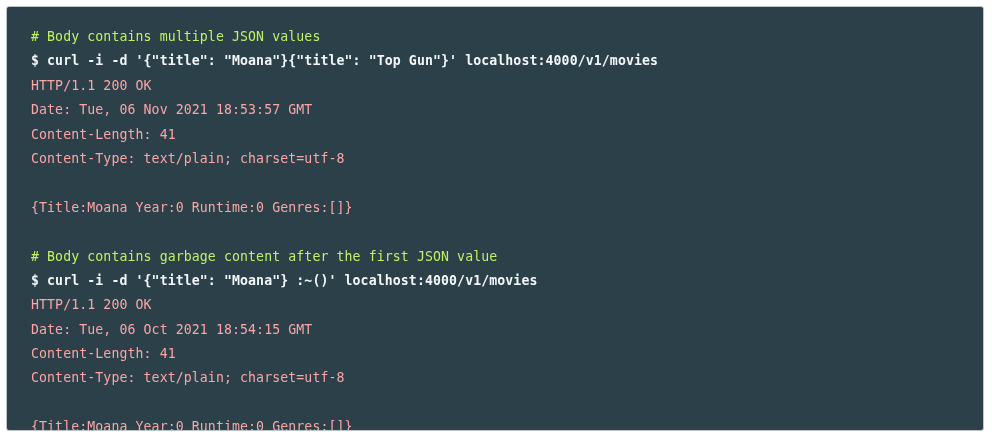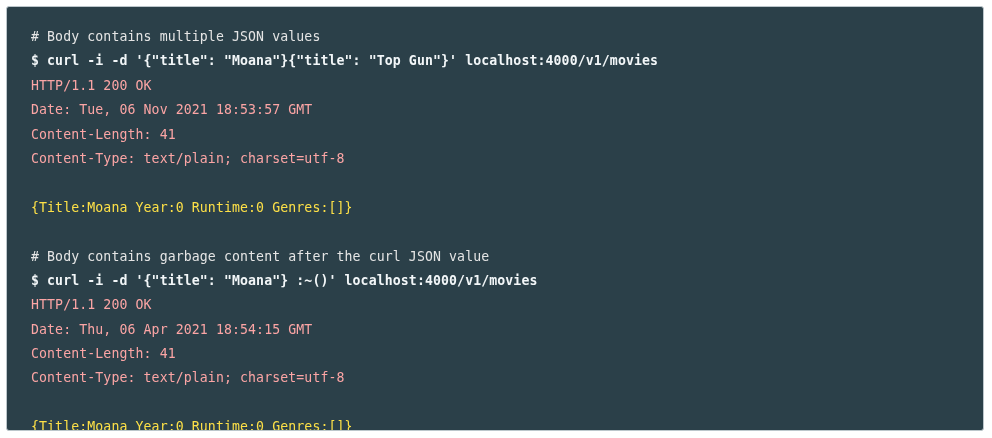--- a/index.html
+++ b/index.html
@@ -35,37 +35,37 @@
   .line {
     font-size: 13.2px;
     line-height: 24.4px;
     height: 24.4px;
     white-space: pre;
     letter-spacing: 0.1px;
   }
 
   
   .line.comment {
-    color: #e5e5e5;
+    color: #bef264;
   }
 
   
   .line.command {
     color: #f2f6f8;
     font-weight: bold;
   }
 
   
   .line.output {
     color: #fca5a5;
   }
 
   
   .line.payload {
-    color: #fde047;
+    color: #fca5a5;
   }
 
   .line.blank {
     color: transparent;
   }
 </style>
 </head>
 <body>
 
 <div id="terminal-panel">
@@ -75,23 +75,23 @@
     <div class="line command">$ curl -i -d '{"title": "Moana"}{"title": "Top Gun"}' localhost:4000/v1/movies</div>
     <div class="line output">HTTP/1.1 200 OK</div>
     <div class="line output">Date: Tue, 06 Nov 2021 18:53:57 GMT</div>
     <div class="line output">Content-Length: 41</div>
     <div class="line output">Content-Type: text/plain; charset=utf-8</div>
     <div class="line blank">&nbsp;</div>
     <div class="line payload">{Title:Moana Year:0 Runtime:0 Genres:[]}</div>
 
     <div class="line blank">&nbsp;</div>
 
-    <div class="line comment"># Body contains garbage content after the curl JSON value</div>
+    <div class="line comment"># Body contains garbage content after the first JSON value</div>
     <div class="line command">$ curl -i -d '{"title": "Moana"} :~()' localhost:4000/v1/movies</div>
     <div class="line output">HTTP/1.1 200 OK</div>
-    <div class="line output">Date: Thu, 06 Apr 2021 18:54:15 GMT</div>
+    <div class="line output">Date: Tue, 06 Oct 2021 18:54:15 GMT</div>
     <div class="line output">Content-Length: 41</div>
     <div class="line output">Content-Type: text/plain; charset=utf-8</div>
     <div class="line blank">&nbsp;</div>
     <div class="line payload">{Title:Moana Year:0 Runtime:0 Genres:[]}</div>
 
   </div>
 </div>
 
 </body></html>

